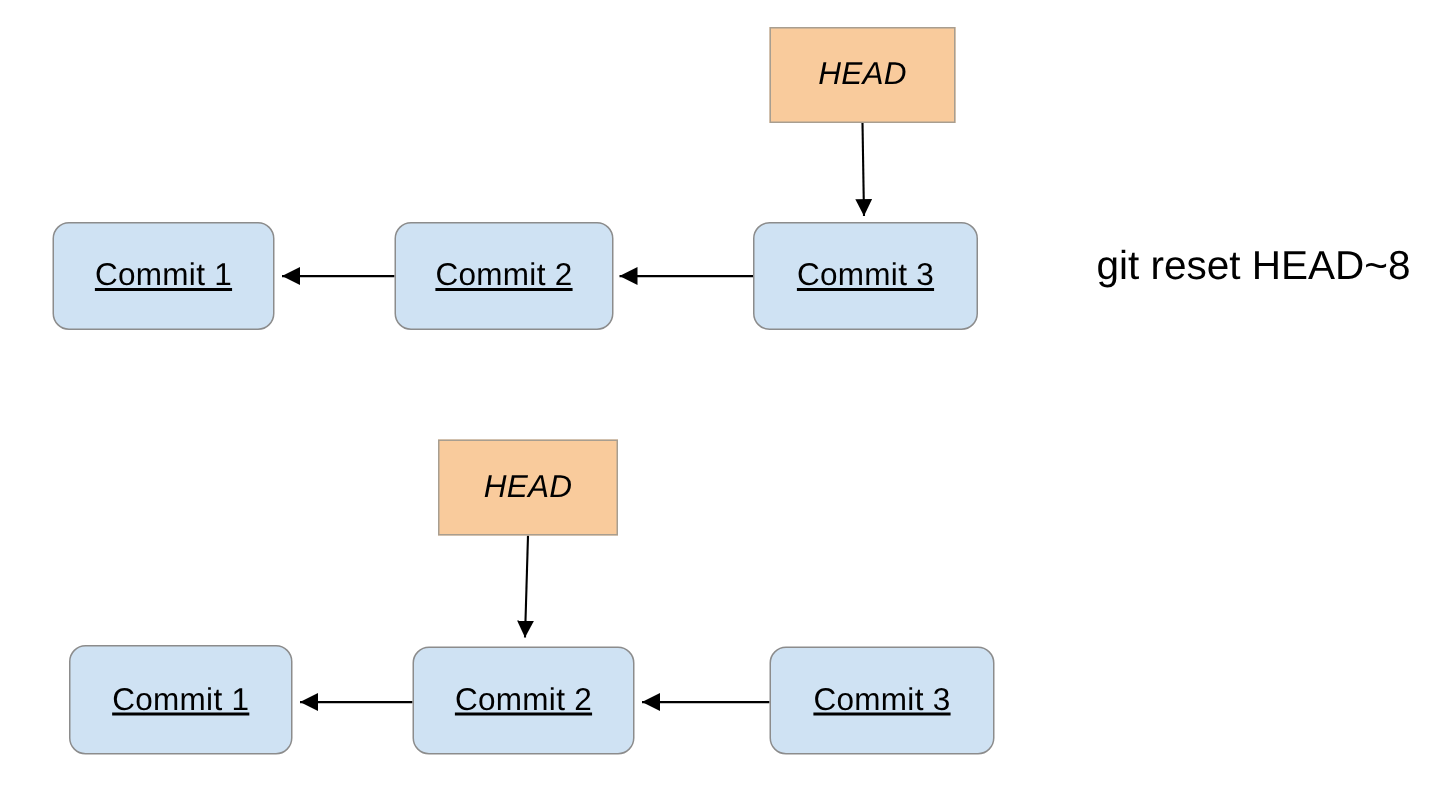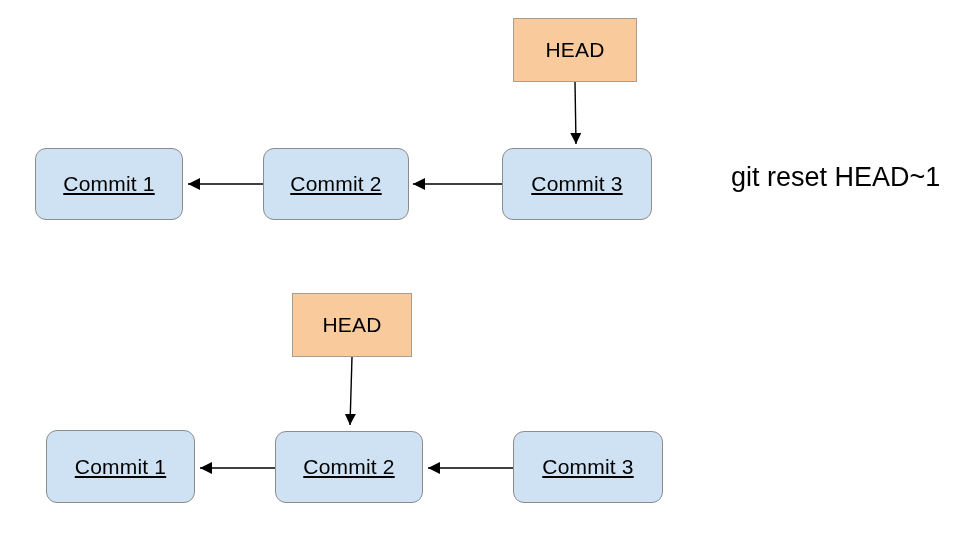--- a/index.html
+++ b/index.html
@@ -29,20 +29,21 @@
     display: flex;
     align-items: center;
     justify-content: center;
     font-size: 21px;
     color: var(--text, #000000);
     letter-spacing: 0.2px;
   }
   .head-box {
     background: var(--head-fill, #f9cb9c);
     border: 1px solid var(--head-border, #a89e90);
+    font-style: italic;
   }
   .commit-box {
     background: var(--commit-fill, #cfe2f3);
     border: 1px solid var(--commit-border, #8c8c8c);
     border-radius: 11px;
     text-decoration: underline;
   }
   
   .t-head { left: 513px; top: 18px;  width: 124px; height: 64px; }
   .t-c1   { left: 35px;  top: 148px; width: 148px; height: 72px; }
@@ -86,20 +87,20 @@
     <line x1="513" y1="468" x2="428" y2="468" stroke="#000000" stroke-width="1.5" marker-end="url(#ah)"></line>
 
     <line x1="352" y1="357" x2="350" y2="425" stroke="#000000" stroke-width="1.4" marker-end="url(#ah)"></line>
   </svg>
 
   <div class="box head-box t-head">HEAD</div>
   <div class="box commit-box t-c1">Commit 1</div>
   <div class="box commit-box t-c2">Commit 2</div>
   <div class="box commit-box t-c3">Commit 3</div>
 
-  <div class="caption">git reset HEAD~1</div>
+  <div class="caption">git reset HEAD~8</div>
 
   <div class="box head-box b-head">HEAD</div>
   <div class="box commit-box b-c1">Commit 1</div>
   <div class="box commit-box b-c2">Commit 2</div>
   <div class="box commit-box b-c3">Commit 3</div>
 
 </div>
 
 </body></html>

